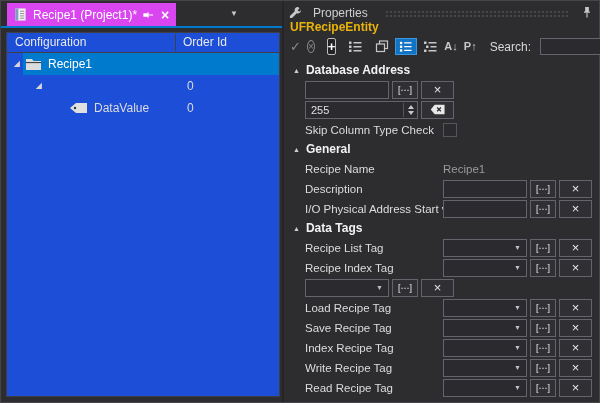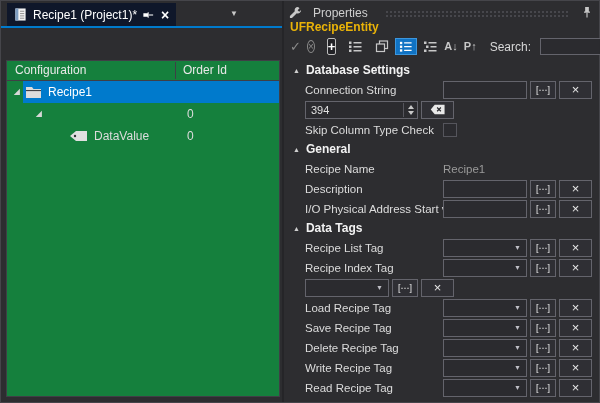--- a/index.html
+++ b/index.html
@@ -4,31 +4,31 @@
 <style>
   * { margin:0; padding:0; box-sizing:border-box; }
   html,body { width:600px; height:403px; overflow:hidden; background:#2d2d30; }
   .app { width:600px; height:403px; border:1px solid #45454a; display:flex;
          font-family:"Liberation Sans","DejaVu Sans",sans-serif; font-size:12px; color:#dcdcdc;
          background:#2d2d30; }
 
   
   .left-pane { width:281px; flex:none; position:relative; }
   .tab-strip { position:absolute; top:0; left:0; right:0; height:27px; border-bottom:2px solid #007acc; }
-  .tab { position:absolute; left:6px; top:2px; bottom:0; background:#0f172a; color:#fff;
+  .tab { position:absolute; left:6px; top:2px; bottom:0; background:#d946ef; color:#fff;
          display:flex; align-items:center; padding:0 7px; gap:6px; cursor:default; }
   .tab-title { font-size:12px; white-space:nowrap; }
   .tab-icon { display:flex; }
   .pin-h svg { transform:rotate(-90deg); display:block; }
   .pin-v svg { display:block; }
   .tab-close { font-weight:bold; font-size:14px; line-height:1; margin-left:1px; }
   .strip-dd { position:absolute; left:229px; top:8px; font-size:8px; color:#c8c8c8; }
 
   .tree-box { position:absolute; top:31px; left:5px; right:2px; bottom:5px;
-              background:#15803d; border:1px solid #3f3f46;margin-top:28px; }
+              background:#1d4ed8; border:1px solid #3f3f46; }
   .tree-header { height:20px; position:relative; border-bottom:1px solid #3f3f46; color:#e8e8e8; }
   .th-conf  { position:absolute; left:8px;  top:2px; }
   .th-order { position:absolute; left:176px; top:2px; }
   .col-sep  { position:absolute; left:168px; top:1px; bottom:1px; width:1px; background:#3f3f46; }
   .tree-row { height:22px; display:flex; align-items:center; position:relative; }
   .gutter { flex:none; height:100%; display:flex; justify-content:flex-end; align-items:center; }
   .expander { font-size:8px; color:#d8d8d8; padding-right:3px; line-height:1; }
   .row-content { flex:1; height:100%; display:flex; align-items:center; }
   .tree-row.selected .row-content { background:#007acc; }
   .tree-row.selected .tree-label { color:#fff; }
@@ -213,36 +213,35 @@
       <span class="tb-ico azp">A↓</span>
       <span class="tb-ico azp">P↑</span>
       <span class="tb-sep"></span>
       <span class="search-lbl">Search:</span>
       <input class="search-input" value="" style="">
     </div>
 
     <div class="prop-grid" id="prop-grid">
         <div class="sec-header">
           <span class="sec-tri">▲</span>
-          <span>Database Settings</span>
-        </div>
-        <div class="prop-row">
-          <span class="prop-label">Connection String</span>
-          <div class="prop-value">
-            <div class="fld">
-              <span></span>
-            </div>
-            <button class="btn">[⋯]</button>
-            <button class="btn xbtn">×</button>
-          </div>
-        </div>
-        <div class="prop-row">
-          <div class="prop-value">
-            <div class="fld">
-              <span>394</span>
+          <span>Database Address</span>
+        </div>
+        <div class="prop-row">
+          <div class="prop-value">
+            <div class="fld">
+              <span></span>
+            </div>
+            <button class="btn">[⋯]</button>
+            <button class="btn xbtn">×</button>
+          </div>
+        </div>
+        <div class="prop-row">
+          <div class="prop-value">
+            <div class="fld">
+              <span>255</span>
               <span class="spinner">
                 <span class="spin-up"></span>
                 <span class="spin-down"></span>
               </span>
             </div>
             <button class="btn wide">
               <svg width="15" height="11" viewBox="0 0 16 11">
                 <path d="M5 .5 H15.5 V10.5 H5 L.8 5.5 Z" fill="#e8e8e8"></path>
                 <path d="M7.6 3.4l4 4M11.6 3.4l-4 4" stroke="#2b2b2f" stroke-width="1.3"></path>
               </svg>
@@ -337,21 +336,21 @@
           <div class="prop-value">
             <div class="fld">
               <span></span>
               <span class="dd-arrow">▼</span>
             </div>
             <button class="btn">[⋯]</button>
             <button class="btn xbtn">×</button>
           </div>
         </div>
         <div class="prop-row">
-          <span class="prop-label">Delete Recipe Tag</span>
+          <span class="prop-label">Index Recipe Tag</span>
           <div class="prop-value">
             <div class="fld">
               <span></span>
               <span class="dd-arrow">▼</span>
             </div>
             <button class="btn">[⋯]</button>
             <button class="btn xbtn">×</button>
           </div>
         </div>
         <div class="prop-row">

